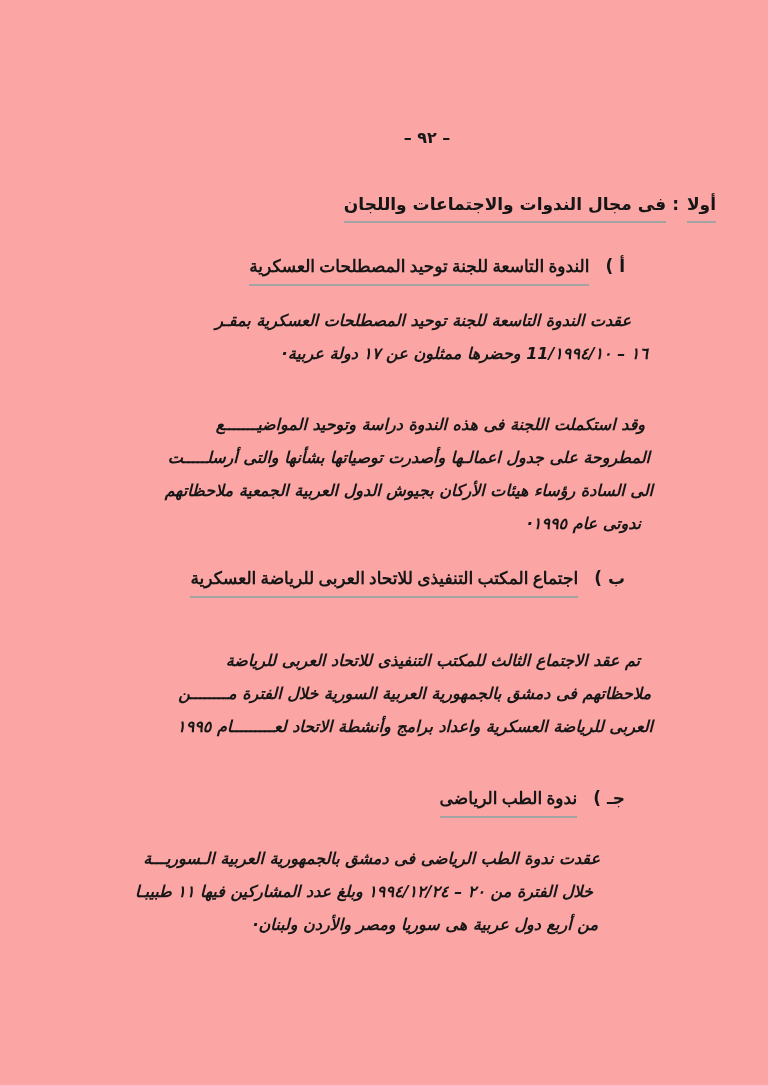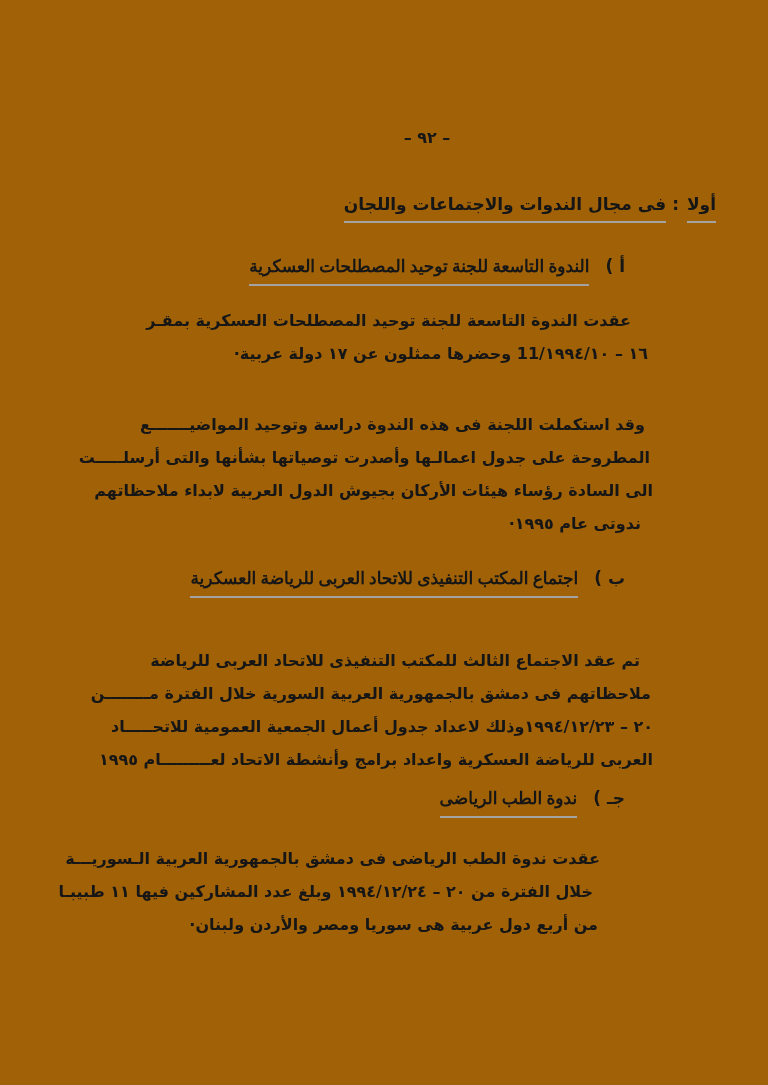--- a/index.html
+++ b/index.html
@@ -4,21 +4,21 @@
 <style>
   html,body { margin:0; padding:0; }
   body {
     width:768px; height:1085px;
     background:#f6f6f3;
     font-family:"DejaVu Sans", sans-serif;
   }
   .page {
     position:relative;
     width:768px; height:1085px;
-    background:#a16207;
+    background:#fca5a5;
     color:#161616;
     direction:rtl;
     overflow:hidden;
     font-weight:bold;
   }
   .abs { position:absolute; }
 
   
   .pageno {
     top:128px; left:86px; right:0;
@@ -52,20 +52,21 @@
     white-space:nowrap;
   }
   .secrow .marker { display:inline-block; }
   .secrow .sectitle { margin-right:16px;font-family:Liberation Serif, serif; }
 
   
   .para {
     right:113px; left:60px;
     font-size:16px;
     line-height:33px;
+    font-style:italic;
   }
   .tl {
     text-align:right;
     white-space:nowrap;
     height:33px;
   }
   
   .pA1 .tl:nth-child(1){ padding-right:24px; }
   .pA1 .tl:nth-child(2){ padding-right:7px; }
   .pA1 .tl:nth-child(3){ padding-right:48px; }
@@ -105,33 +106,32 @@
   </div>
 
   <div class="abs para pA1" style="top:304px">
     <div class="tl">عقدت الندوة التاسعة للجنة توحيد المصطلحات العسكرية بمقـر</div>
     <div class="tl">١٦ – ١٩٩٤/١٠/11 وحضرها ممثلون عن ١٧ دولة عربية·</div>
   </div>
 
   <div class="abs para pA2" style="top:408px">
     <div class="tl">وقد استكملت اللجنة فى هذه الندوة دراسة وتوحيد المواضيـــــــع</div>
     <div class="tl">المطروحة على جدول اعمالـها وأصدرت توصياتها بشأنها والتى أرسلـــــت</div>
-    <div class="tl">الى السادة رؤساء هيئات الأركان بجيوش الدول العربية لابداء ملاحظاتهم</div>
+    <div class="tl">الى السادة رؤساء هيئات الأركان بجيوش الدول العربية الجمعية ملاحظاتهم</div>
     <div class="tl">ندوتى عام ١٩٩٥·</div>
   </div>
 
   <div class="abs secrow" style="top:568px">
     <span class="marker">ب )</span>
     <span class="u sectitle">اجتماع المكتب التنفيذى للاتحاد العربى للرياضة العسكرية</span>
   </div>
 
   <div class="abs para pB1" style="top:620px">
     <div class="tl">تم عقد الاجتماع الثالث للمكتب التنفيذى للاتحاد العربى للرياضة</div>
     <div class="tl">ملاحظاتهم فى دمشق بالجمهورية العربية السورية خلال الفترة مــــــــن</div>
-    <div class="tl">٢٠ – ١٩٩٤/١٢/٢٣وذلك لاعداد جدول أعمال الجمعية العمومية للاتحـــــاد</div>
     <div class="tl">العربى للرياضة العسكرية واعداد برامج وأنشطة الاتحاد لعـــــــــام ١٩٩٥</div>
   </div>
 
   <div class="abs secrow" style="top:788px">
     <span class="marker">جـ )</span>
     <span class="u sectitle">ندوة الطب الرياضى</span>
   </div>
 
   <div class="abs para pC1" style="top:842px">
     <div class="tl">عقدت ندوة الطب الرياضى فى دمشق بالجمهورية العربية الـسوريـــة</div>

